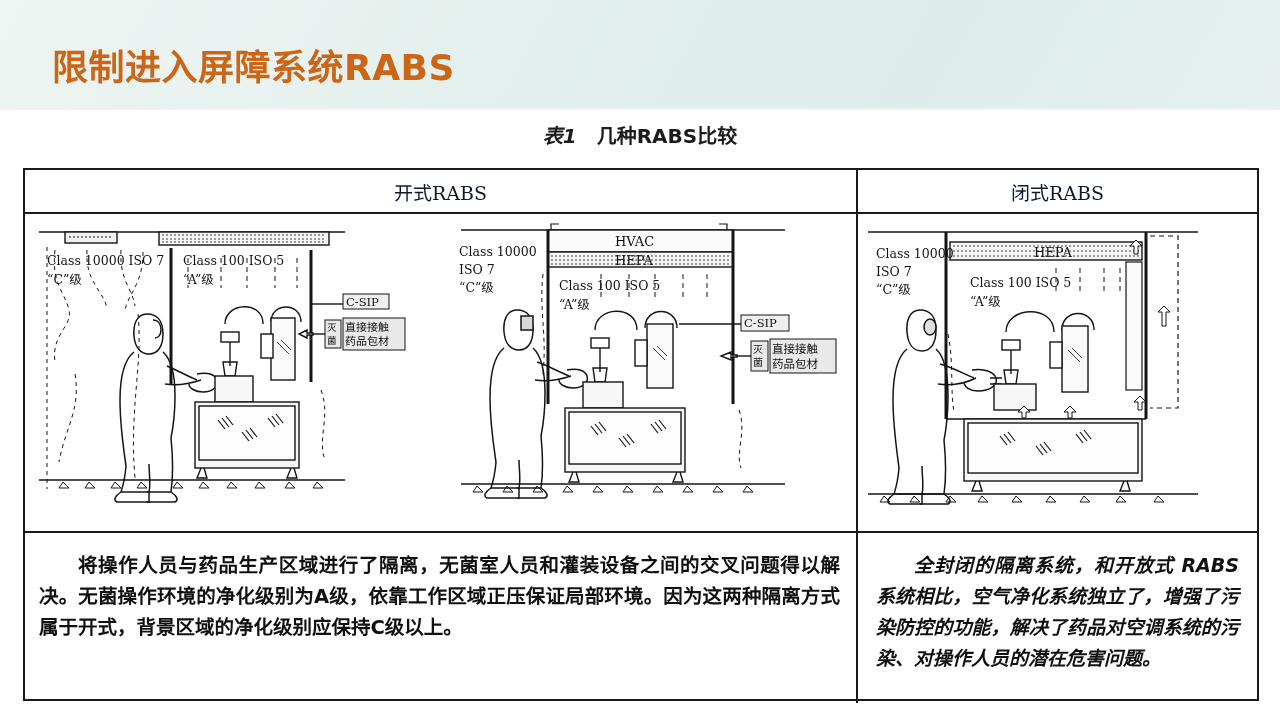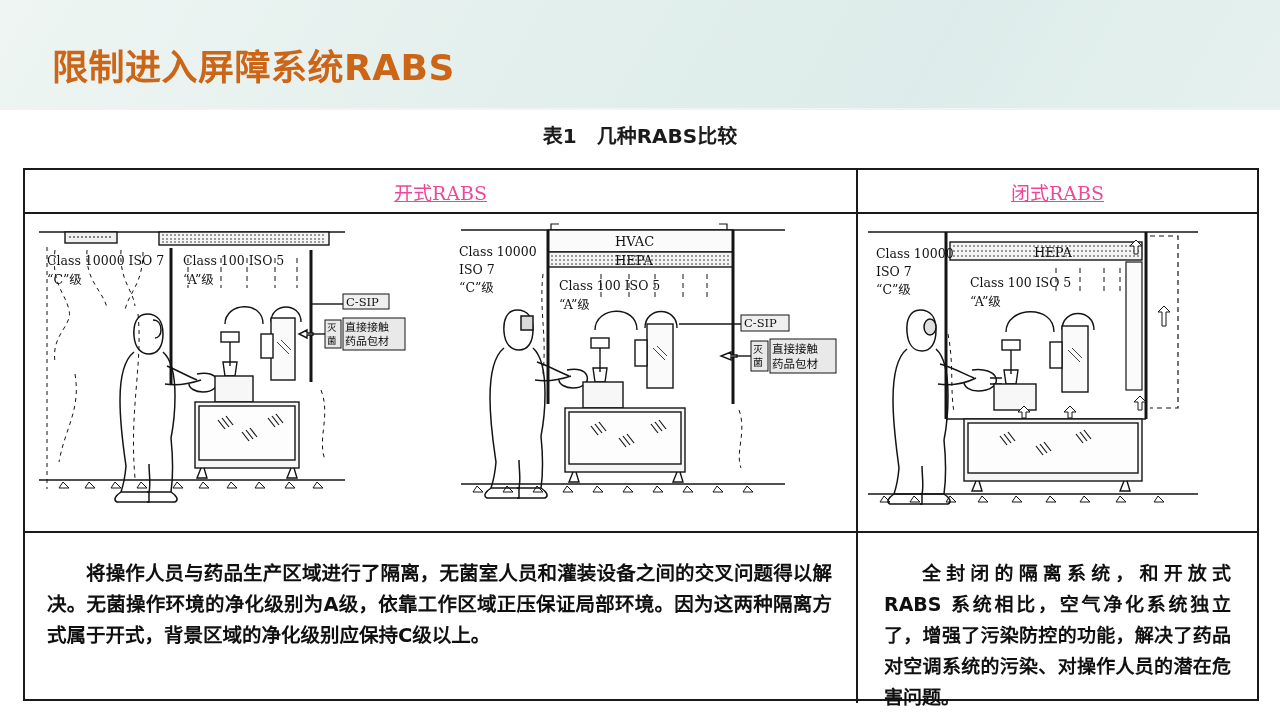--- a/index.html
+++ b/index.html
@@ -40,43 +40,42 @@
   
   #table-caption {
     position: absolute; left: 0; top: 120px;
     width: 1280px;
     text-align: center;
     font-size: 20px;
     font-weight: bold;
     color: #1b1b1b;
     font-family: "DejaVu Sans", "Liberation Sans", sans-serif;
   }
-  #table-caption .cap-num { margin-right: 20px; }
+  #table-caption .cap-num { margin-right: 20px; font-style: italic; }
 
   
   #rabs-table {
     position: absolute;
     left: 23px; top: 168px;
     width: 1236px; height: 533px;
     border: 2px solid #1a1a1a;
     box-sizing: border-box;
     background: #fff;
   }
   .thead {
     display: flex;
     height: 42px;
     border-bottom: 2px solid #1a1a1a;
   }
   .th {
     display: flex; align-items: center; justify-content: center;
     font-size: 19px;
-    color: #ec4899;
+    color: #0f172a;
     font-family: "DejaVu Serif", "Liberation Serif", serif;
     box-sizing: border-box;
-    text-decoration: underline;
   }
   .th-open { width: 833px; border-right: 2px solid #1a1a1a; }
   .th-closed { flex: 1; text-align: center; }
 
   .diagram-row {
     display: flex;
     height: 317px;
     border-bottom: 2px solid #1a1a1a;
   }
   .cell-open-diagrams {
@@ -102,26 +101,26 @@
     flex: 1;
     box-sizing: border-box;
     padding: 9px 10px 0 10px;
   }
   .body-p {
     font-size: 19.5px;
     line-height: 31px;
     color: #101010;
     text-align: justify;
     text-justify: inter-ideograph;
-    margin: 16px;
+    margin: 8px;
     font-family: "DejaVu Sans", "Liberation Sans", sans-serif;
     font-weight: 600;
   }
   .body-p.indent { text-indent: 2em; }
-  .cell-closed-text .body-p { font-size: 19px; line-height: 31px; }
+  .cell-closed-text .body-p { font-size: 19px; line-height: 31px; font-style: italic; }
 
   svg { display: block; }
   .lbl { font-family: "DejaVu Serif", "Liberation Serif", serif; fill: #111; }
 </style>
 </head>
 <body>
 
 <div id="slide">
 
   <div id="header-band"></div>

